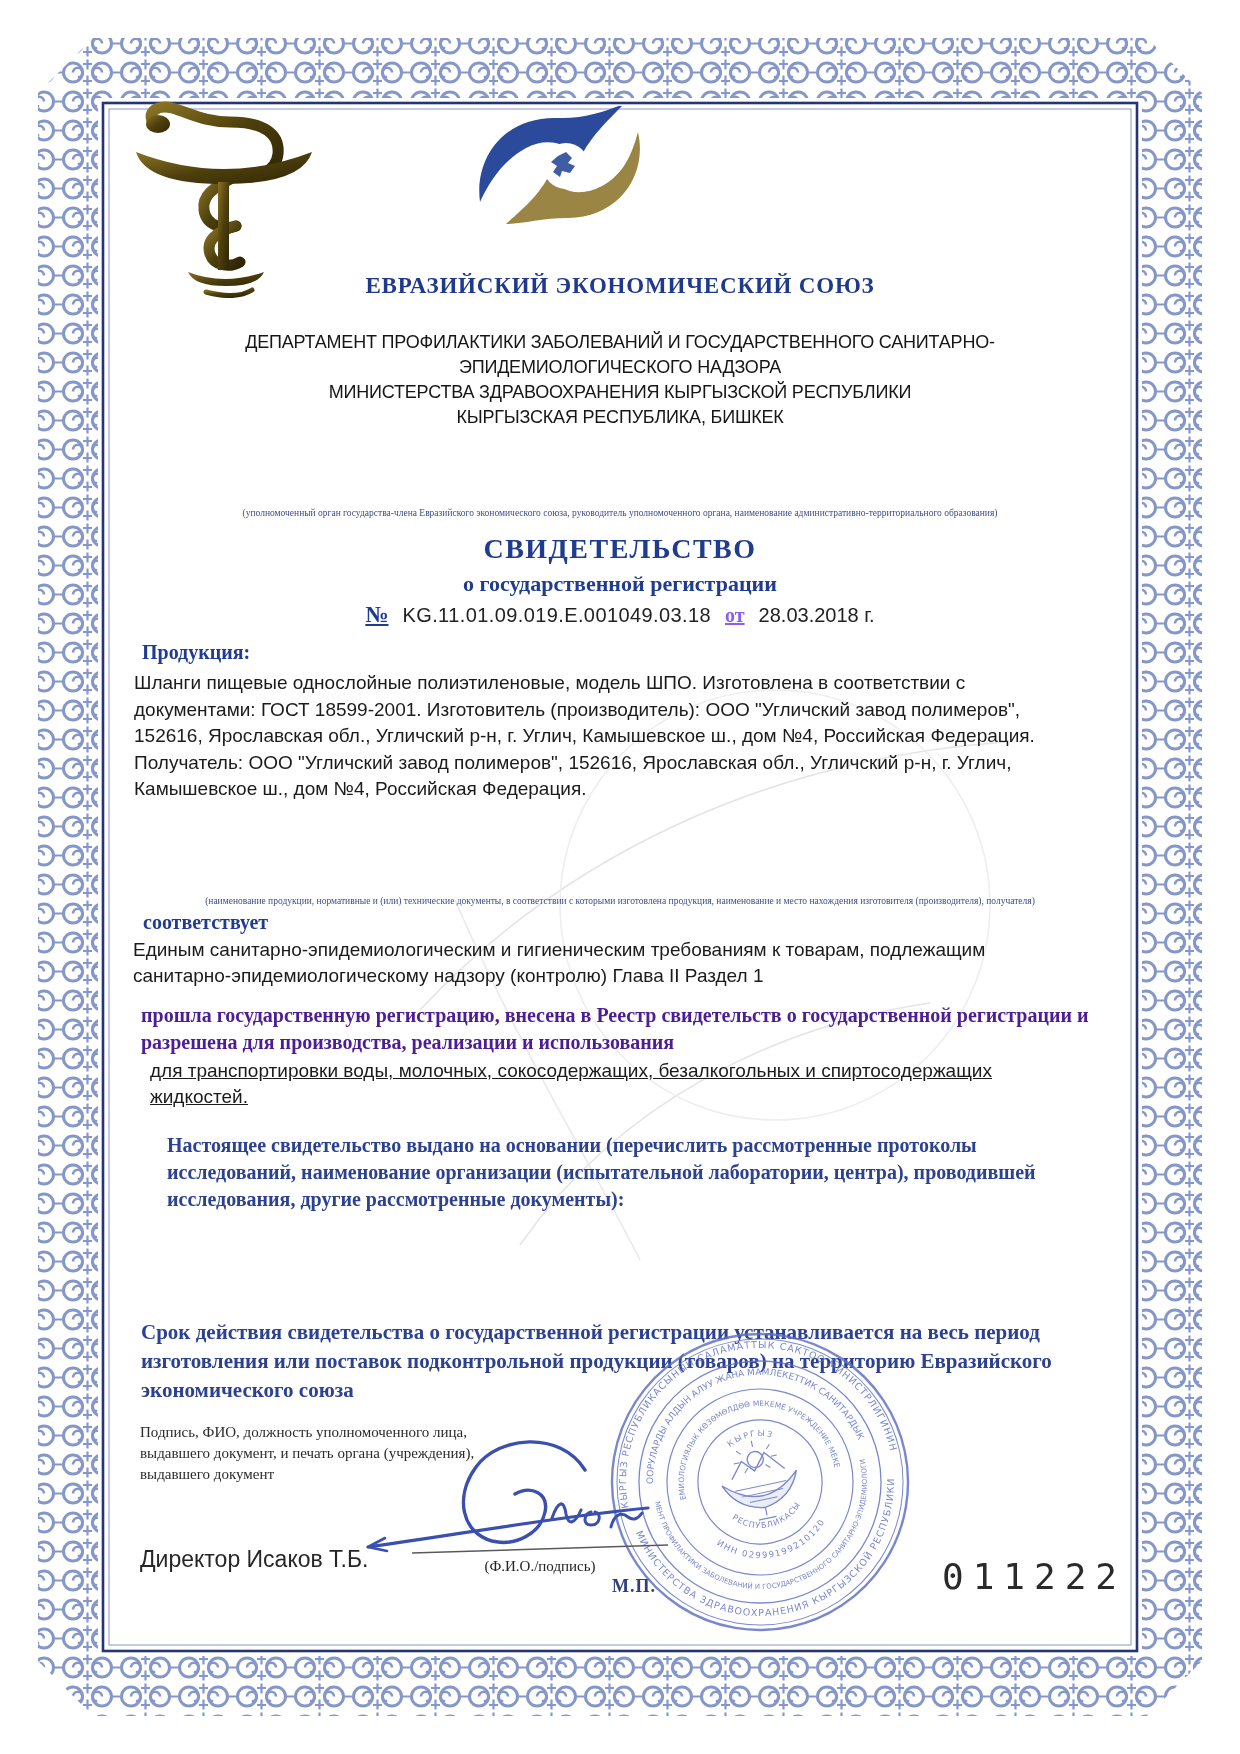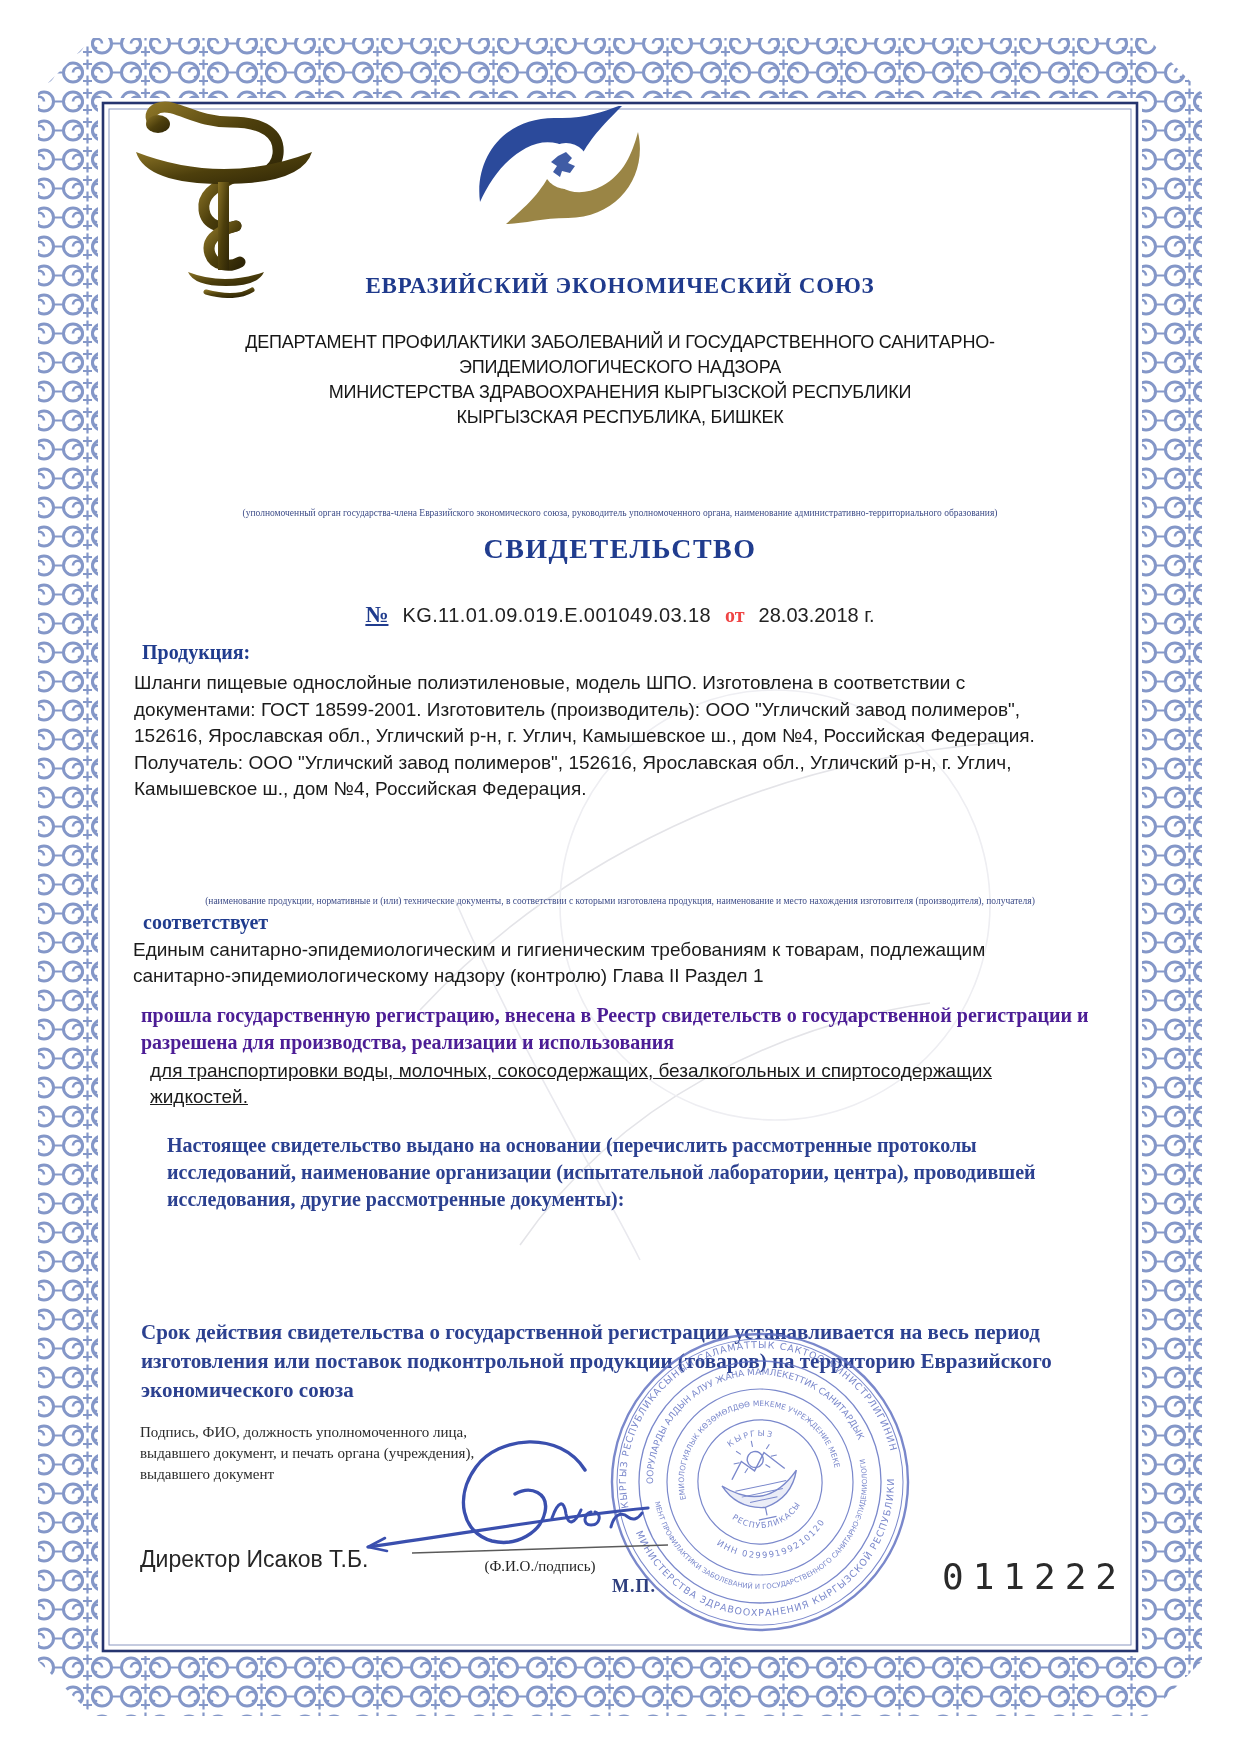--- a/index.html
+++ b/index.html
@@ -12,21 +12,21 @@
 
   .union-name{left:160px;right:160px;top:236px;font:700 23px/28px "Liberation Serif",serif;
               color:#1f3a8c;letter-spacing:.8px;margin-top:36px;}
   .dept{left:110px;right:110px;top:330px;font:18px/25px "Liberation Sans",sans-serif;color:#161616;letter-spacing:-.2px;}
   .authority-note{left:110px;right:110px;top:507px;font:9.5px/12px "Liberation Serif",serif;color:#3d4c88;}
   .cert-title{left:160px;right:160px;top:533px;font:700 28px/32px "Liberation Serif",serif;color:#203c8e;letter-spacing:1.5px;}
   .cert-sub{left:160px;right:160px;top:571px;font:700 22px/26px "Liberation Serif",serif;color:#203c8e;}
   .num-row{left:160px;right:160px;top:602px;display:flex;justify-content:center;align-items:baseline;gap:14px;}
   .num-row .no{font:700 23px "Liberation Serif",serif;color:#203c8e;}
   .num-row .num{font:20px "Liberation Sans",sans-serif;color:#222;letter-spacing:.4px;}
-  .num-row .ot{font:700 20px "Liberation Serif",serif;color:#ef4444;}
+  .num-row .ot{font:700 20px "Liberation Serif",serif;color:#8b5cf6;text-decoration:underline;}
   .num-row .date{font:20px "Liberation Sans",sans-serif;color:#222;}
   .product-label{left:142px;top:641px;font:700 20px "Liberation Serif",serif;color:#203c8e;}
   .product-text{left:134px;top:670px;width:912px;font:19px/26.5px "Liberation Sans",sans-serif;color:#1b1b1b;}
   .product-note{left:118px;right:118px;top:895px;font:9.5px/12px "Liberation Serif",serif;color:#3d4c88;}
   .conforms{left:143px;top:911px;font:700 20px "Liberation Serif",serif;color:#203c8e;}
   .conforms-text{left:133px;top:937px;width:880px;font:19px/26px "Liberation Sans",sans-serif;}
   .reg-bold{left:141px;top:1002px;width:968px;font:700 20px/27px "Liberation Serif",serif;color:#4c1d95;}
   .reg-plain{left:150px;top:1058px;width:880px;font:19px/26px "Liberation Sans",sans-serif;text-decoration:underline;}
   .basis-bold{left:141px;top:1132px;width:935px;font:700 20px/27px "Liberation Serif",serif;color:#2c4190;margin-left:26px;}
   .basis-plain{left:133px;top:1197px;width:935px;font:19px/26px "Liberation Sans",sans-serif;}
@@ -108,20 +108,21 @@
   <div class="abs center dept">
     <span style="display:block">ДЕПАРТАМЕНТ ПРОФИЛАКТИКИ ЗАБОЛЕВАНИЙ И ГОСУДАРСТВЕННОГО САНИТАРНО-</span>
     <span style="display:block">ЭПИДЕМИОЛОГИЧЕСКОГО НАДЗОРА</span>
     <span style="display:block">МИНИСТЕРСТВА ЗДРАВООХРАНЕНИЯ КЫРГЫЗСКОЙ РЕСПУБЛИКИ</span>
     <span style="display:block">КЫРГЫЗСКАЯ РЕСПУБЛИКА, БИШКЕК</span>
   </div>
 
   <div class="abs center authority-note">(уполномоченный орган государства-члена Евразийского экономического союза, руководитель уполномоченного органа, наименование административно-территориального образования)</div>
 
   <div class="abs center cert-title">СВИДЕТЕЛЬСТВО</div>
+  <div class="abs center cert-sub">о государственной регистрации</div>
 
   <div class="abs num-row">
     <span class="no" style="text-decoration:underline">№</span>
     <span class="num">KG.11.01.09.019.E.001049.03.18</span>
     <span class="ot">от</span>
     <span class="date">28.03.2018 г.</span>
   </div>
 
   <div class="abs product-label">Продукция:</div>
   <div class="abs product-text">Шланги пищевые однослойные полиэтиленовые, модель ШПО. Изготовлена в соответствии с документами: ГОСТ 18599-2001. Изготовитель (производитель): ООО "Угличский завод полимеров", 152616, Ярославская обл., Угличский р-н, г. Углич, Камышевское ш., дом №4, Российская Федерация.  Получатель: ООО "Угличский завод полимеров", 152616, Ярославская обл., Угличский р-н, г. Углич, Камышевское ш., дом №4, Российская Федерация.</div>

